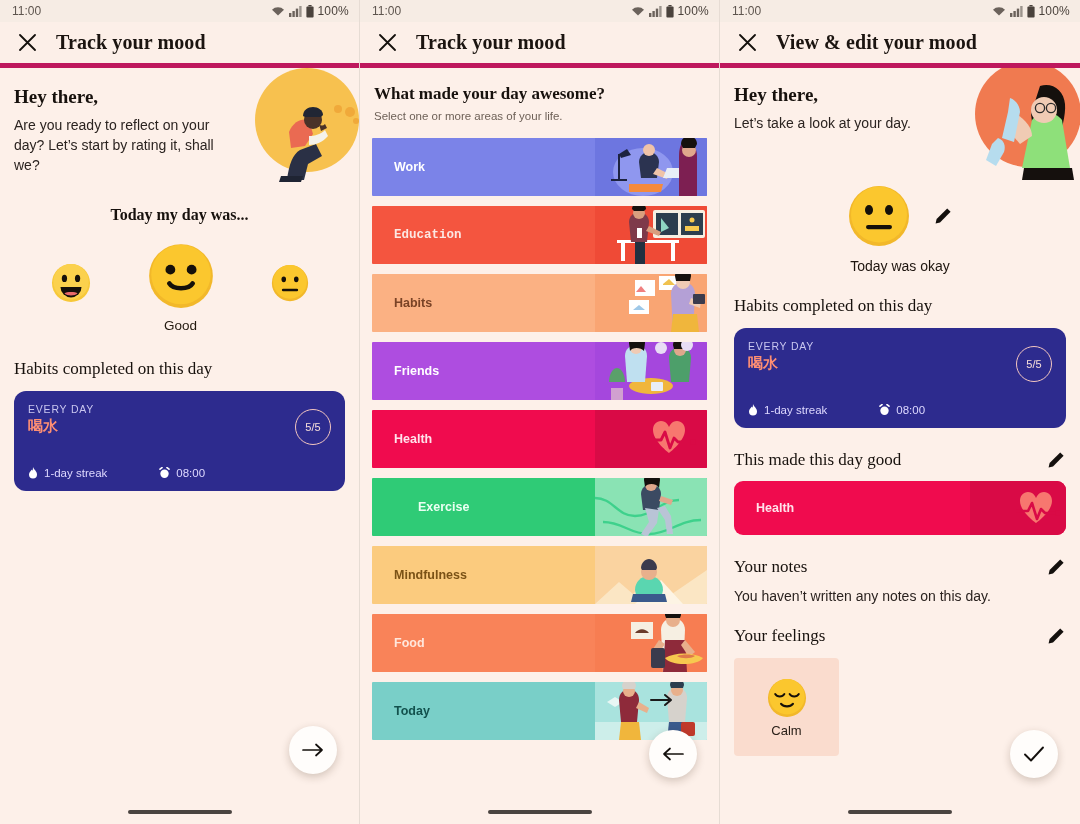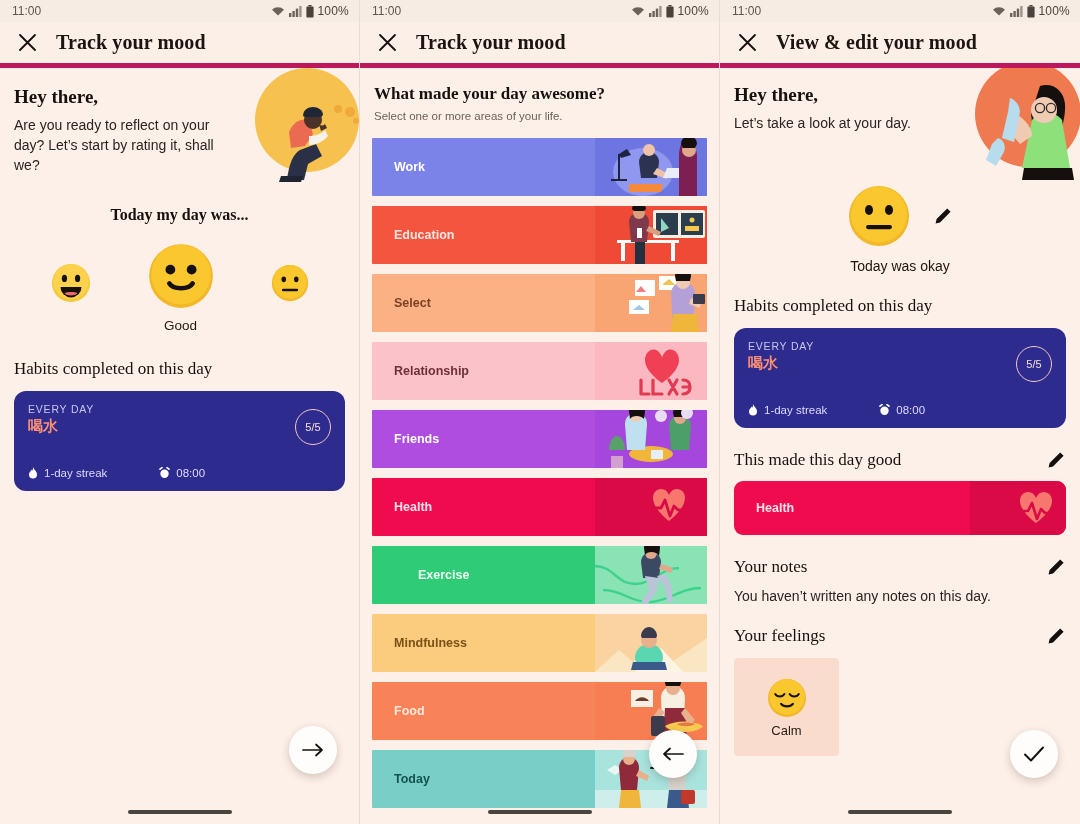--- a/index.html
+++ b/index.html
@@ -349,64 +349,56 @@
     <path d="M34 46h34l-2 8H34z" fill="#f58a3c"></path>
     <path d="M44 24c0-6 5-10 10-10s10 4 10 10l-2 16H46z" fill="#2b3350"></path>
     <circle cx="54" cy="12" r="6" fill="#f0c3a8"></circle>
     <path d="M62 30l12 6-2 5-14-5z" fill="#f0c3a8"></path>
     <path d="M72 30h20l-4 10H68z" fill="#e8eef7"></path>
     <path d="M90 4c8 0 12 6 12 14v40H84V18c0-8 2-14 6-14z" fill="#7d1f52"></path>
     <circle cx="94" cy="12" r="7" fill="#e0a78c"></circle>
     <path d="M86 6c0-5 4-8 8-8s8 3 8 8l-2 4H88z" fill="#15100d"></path>
             </svg>
           </div>
-          <div class="cat-row" style="background: rgb(244, 85, 63);">
+          <div class="cat-row" style="background: rgb(244, 85, 63); font-family: Liberation Mono, monospace;">
             <span class="cat-label" style="color: rgb(252, 231, 226);">Education</span>
             <svg class="cat-art" viewBox="0 0 112 58" preserveAspectRatio="none">
     <rect width="112" height="58" fill="#ef4a36"></rect>
     <rect x="58" y="4" width="52" height="28" rx="2" fill="#f6efe2"></rect>
     <rect x="61" y="7" width="22" height="22" fill="#2c3e4e"></rect>
     <rect x="86" y="7" width="22" height="22" fill="#2c3e4e"></rect>
     <path d="M66 12l8 10-8 4z" fill="#8fd6c2"></path>
     <circle cx="97" cy="14" r="2.5" fill="#f7c94f"></circle>
     <rect x="90" y="20" width="14" height="5" fill="#f7c94f"></rect>
     <path d="M22 34h62v3H22z" fill="#ffffff"></path>
     <path d="M26 37h4v18h-4zM76 37h4v18h-4z" fill="#ffffff"></path>
     <path d="M34 16c0-6 5-10 10-10s10 4 10 10l-2 20H36z" fill="#7e3a4a"></path>
     <circle cx="44" cy="7" r="6" fill="#d99f7e"></circle>
     <path d="M37 3c0-4 4-6 7-6s7 2 7 6l-2 2H39z" fill="#15100d"></path>
     <path d="M40 36h10v22H40z" fill="#223040"></path>
     <rect x="42" y="22" width="5" height="10" fill="#ffffff"></rect>
     <path d="M54 20l12 6-2 4-13-5z" fill="#d99f7e"></path>
             </svg>
           </div>
           <div class="cat-row" style="background: rgb(251, 177, 131);">
-            <span class="cat-label" style="color: rgb(122, 67, 38);">Select</span>
+            <span class="cat-label" style="color: rgb(122, 67, 38);">Habits</span>
             <svg class="cat-art" viewBox="0 0 112 58" preserveAspectRatio="none">
     <rect width="112" height="58" fill="#f9a573"></rect>
     <rect x="40" y="6" width="20" height="16" fill="#ffffff"></rect>
               <path d="M46 12l5 6h-10z" fill="#f08080"></path>
     <rect x="64" y="2" width="20" height="14" fill="#ffffff"></rect>
               <path d="M68 10l6-5 6 6H68z" fill="#f0c24f"></path>
     <rect x="34" y="26" width="20" height="14" fill="#ffffff"></rect>
               <path d="M38 36l6-5 6 5z" fill="#9ec8e8"></path>
     <path d="M76 20c0-8 6-12 12-12s12 4 12 12l-2 38H78z" fill="#b4a0d6"></path>
     <circle cx="88" cy="8" r="7" fill="#f0cbb4"></circle>
     <path d="M80 2c0-5 4-8 8-8s8 3 8 8l-1 5H81z" fill="#15100d"></path>
     <path d="M78 40h24l2 18H76z" fill="#f0b63c"></path>
     <path d="M96 24l10 4-1 6-11-4z" fill="#f0cbb4"></path>
     <rect x="98" y="20" width="12" height="10" rx="1" fill="#3b3b4d"></rect>
-            </svg>
-          </div>
-          <div class="cat-row" style="background: rgb(251, 195, 201);">
-            <span class="cat-label" style="color: rgb(109, 48, 57);">Relationship</span>
-            <svg class="cat-art" viewBox="0 0 112 58" preserveAspectRatio="none">
-    <rect width="112" height="58" fill="#fbb8c0"></rect>
-    <path d="M50 18c0-8 7-13 13-9 2 2 3 4 4 6 1-2 2-4 4-6 6-4 13 1 13 9 0 12-17 23-17 23S50 30 50 18z" fill="#ef4055"></path>
-    <path d="M46 38v14M46 52h8M58 38v14h9M74 38l8 14M82 38l-8 14M88 38c5 0 7 3 7 7s-2 7-7 7M95 45h-7" stroke="#e23a52" stroke-width="3.2" fill="none" stroke-linecap="round"></path>
             </svg>
           </div>
           <div class="cat-row" style="background: rgb(174, 77, 224);">
             <span class="cat-label" style="color: rgb(255, 255, 255);">Friends</span>
             <svg class="cat-art" viewBox="0 0 112 58" preserveAspectRatio="none">
     <rect width="112" height="58" fill="#a547dd"></rect>
     <path d="M34 44c0-4 10-8 22-8s22 4 22 8-10 8-22 8-22-4-22-8z" fill="#f0b63c"></path>
     <path d="M30 14c0-7 5-11 11-11s11 4 11 11l-2 26H32z" fill="#bfe0f0"></path>
     <circle cx="41" cy="6" r="6" fill="#f0cbb4"></circle>
     <path d="M34 1c0-5 4-8 8-8s8 3 8 8l-1 8c-3-4-12-4-14 0z" fill="#15100d"></path>

